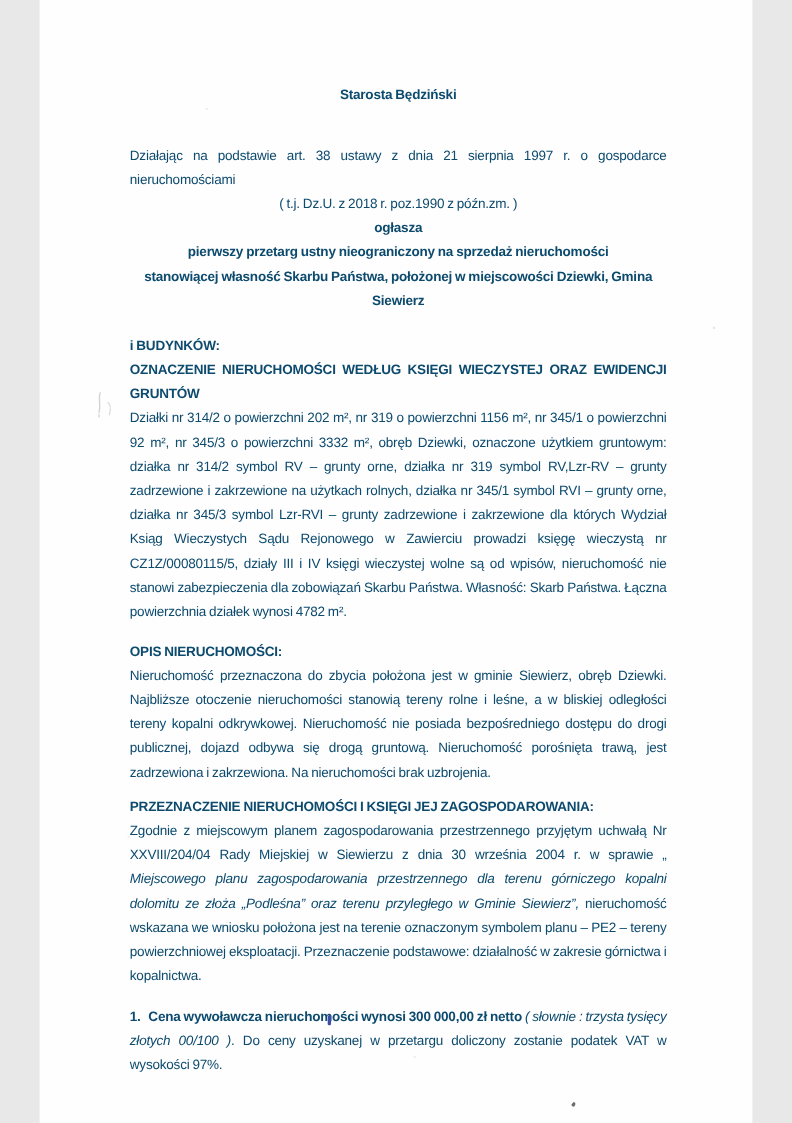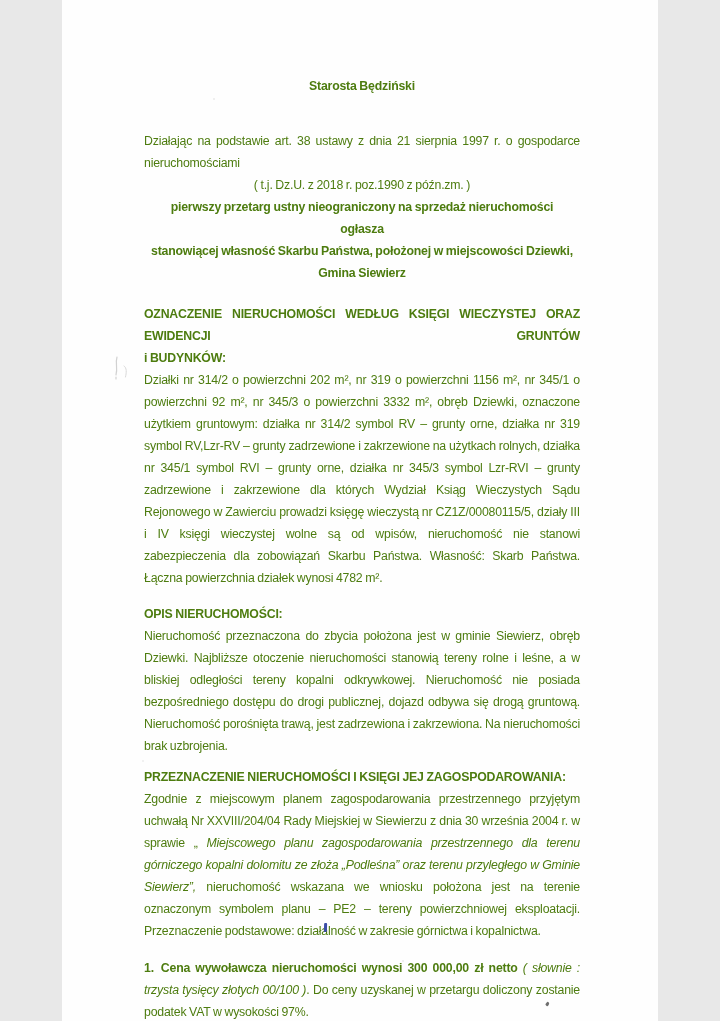--- a/index.html
+++ b/index.html
@@ -3,25 +3,25 @@
 <meta charset="utf-8">
 <title></title>
 <style>
   html, body {
     margin: 0;
     padding: 0;
     background: #e8e8e8;
   }
   .page {
     position: relative;
-    width: 596px;
+    width: 648px;
     height: 1021px;
     margin: 0 auto;
     background: #fefefe;
-    color: #4d7c0f;
+    color: #0c4a6e;
     font-family: "Liberation Sans", sans-serif;
     font-size: 12.3px;
     line-height: 22px;
     letter-spacing: -0.2px;
     word-spacing: -0.5px;
     box-sizing: border-box;
     padding: 75px 78px 0 82px;
     overflow: hidden;
   }
   
@@ -84,28 +84,28 @@
 <div class="page">
 
   <div class="center b">Starosta Będziński</div>
 
   <div class="preamble-block">
     <div class="stretch">Działając na podstawie art. 38 ustawy z dnia 21 sierpnia 1997 r. o gospodarce nieruchomościami</div>
     <div class="center">( t.j. Dz.U. z 2018 r. poz.1990 z późn.zm. )</div>
   </div>
 
   <div class="announce-block">
+    <div>ogłasza</div>
     <div>pierwszy przetarg ustny nieograniczony na sprzedaż nieruchomości</div>
-    <div>ogłasza</div>
     <div>stanowiącej własność Skarbu Państwa, położonej w miejscowości Dziewki, Gmina Siewierz</div>
   </div>
 
   <section class="section-designation">
+    <div class="heading">i BUDYNKÓW:</div>
     <div class="heading stretch">OZNACZENIE NIERUCHOMOŚCI WEDŁUG KSIĘGI WIECZYSTEJ ORAZ EWIDENCJI GRUNTÓW</div>
-    <div class="heading">i BUDYNKÓW:</div>
     <p class="just">Działki nr 314/2 o powierzchni 202 m², nr 319 o powierzchni 1156 m², nr 345/1 o powierzchni 92 m², nr 345/3 o powierzchni 3332 m², obręb Dziewki, oznaczone użytkiem gruntowym: działka nr 314/2 symbol RV – grunty orne, działka nr 319 symbol RV,Lzr-RV – grunty zadrzewione i zakrzewione na użytkach rolnych, działka nr 345/1 symbol RVI – grunty orne, działka nr 345/3 symbol Lzr-RVI – grunty zadrzewione i zakrzewione dla których Wydział Ksiąg Wieczystych Sądu Rejonowego w Zawierciu prowadzi księgę wieczystą nr CZ1Z/00080115/5, działy III i IV księgi wieczystej wolne są od wpisów, nieruchomość nie stanowi zabezpieczenia dla zobowiązań Skarbu Państwa. Własność: Skarb Państwa. Łączna powierzchnia działek wynosi 4782 m².</p>
   </section>
 
   <section class="section-description">
     <div class="heading">OPIS NIERUCHOMOŚCI:</div>
     <p class="just">Nieruchomość przeznaczona do zbycia położona jest w gminie Siewierz, obręb Dziewki. Najbliższe otoczenie nieruchomości stanowią tereny rolne i leśne, a w bliskiej odległości tereny kopalni odkrywkowej. Nieruchomość nie posiada bezpośredniego dostępu do drogi publicznej, dojazd odbywa się drogą gruntową. Nieruchomość porośnięta trawą, jest zadrzewiona i zakrzewiona. Na nieruchomości brak uzbrojenia.</p>
   </section>
 
   <section class="section-zoning">
     <div class="heading">PRZEZNACZENIE NIERUCHOMOŚCI I KSIĘGI JEJ ZAGOSPODAROWANIA:</div>

